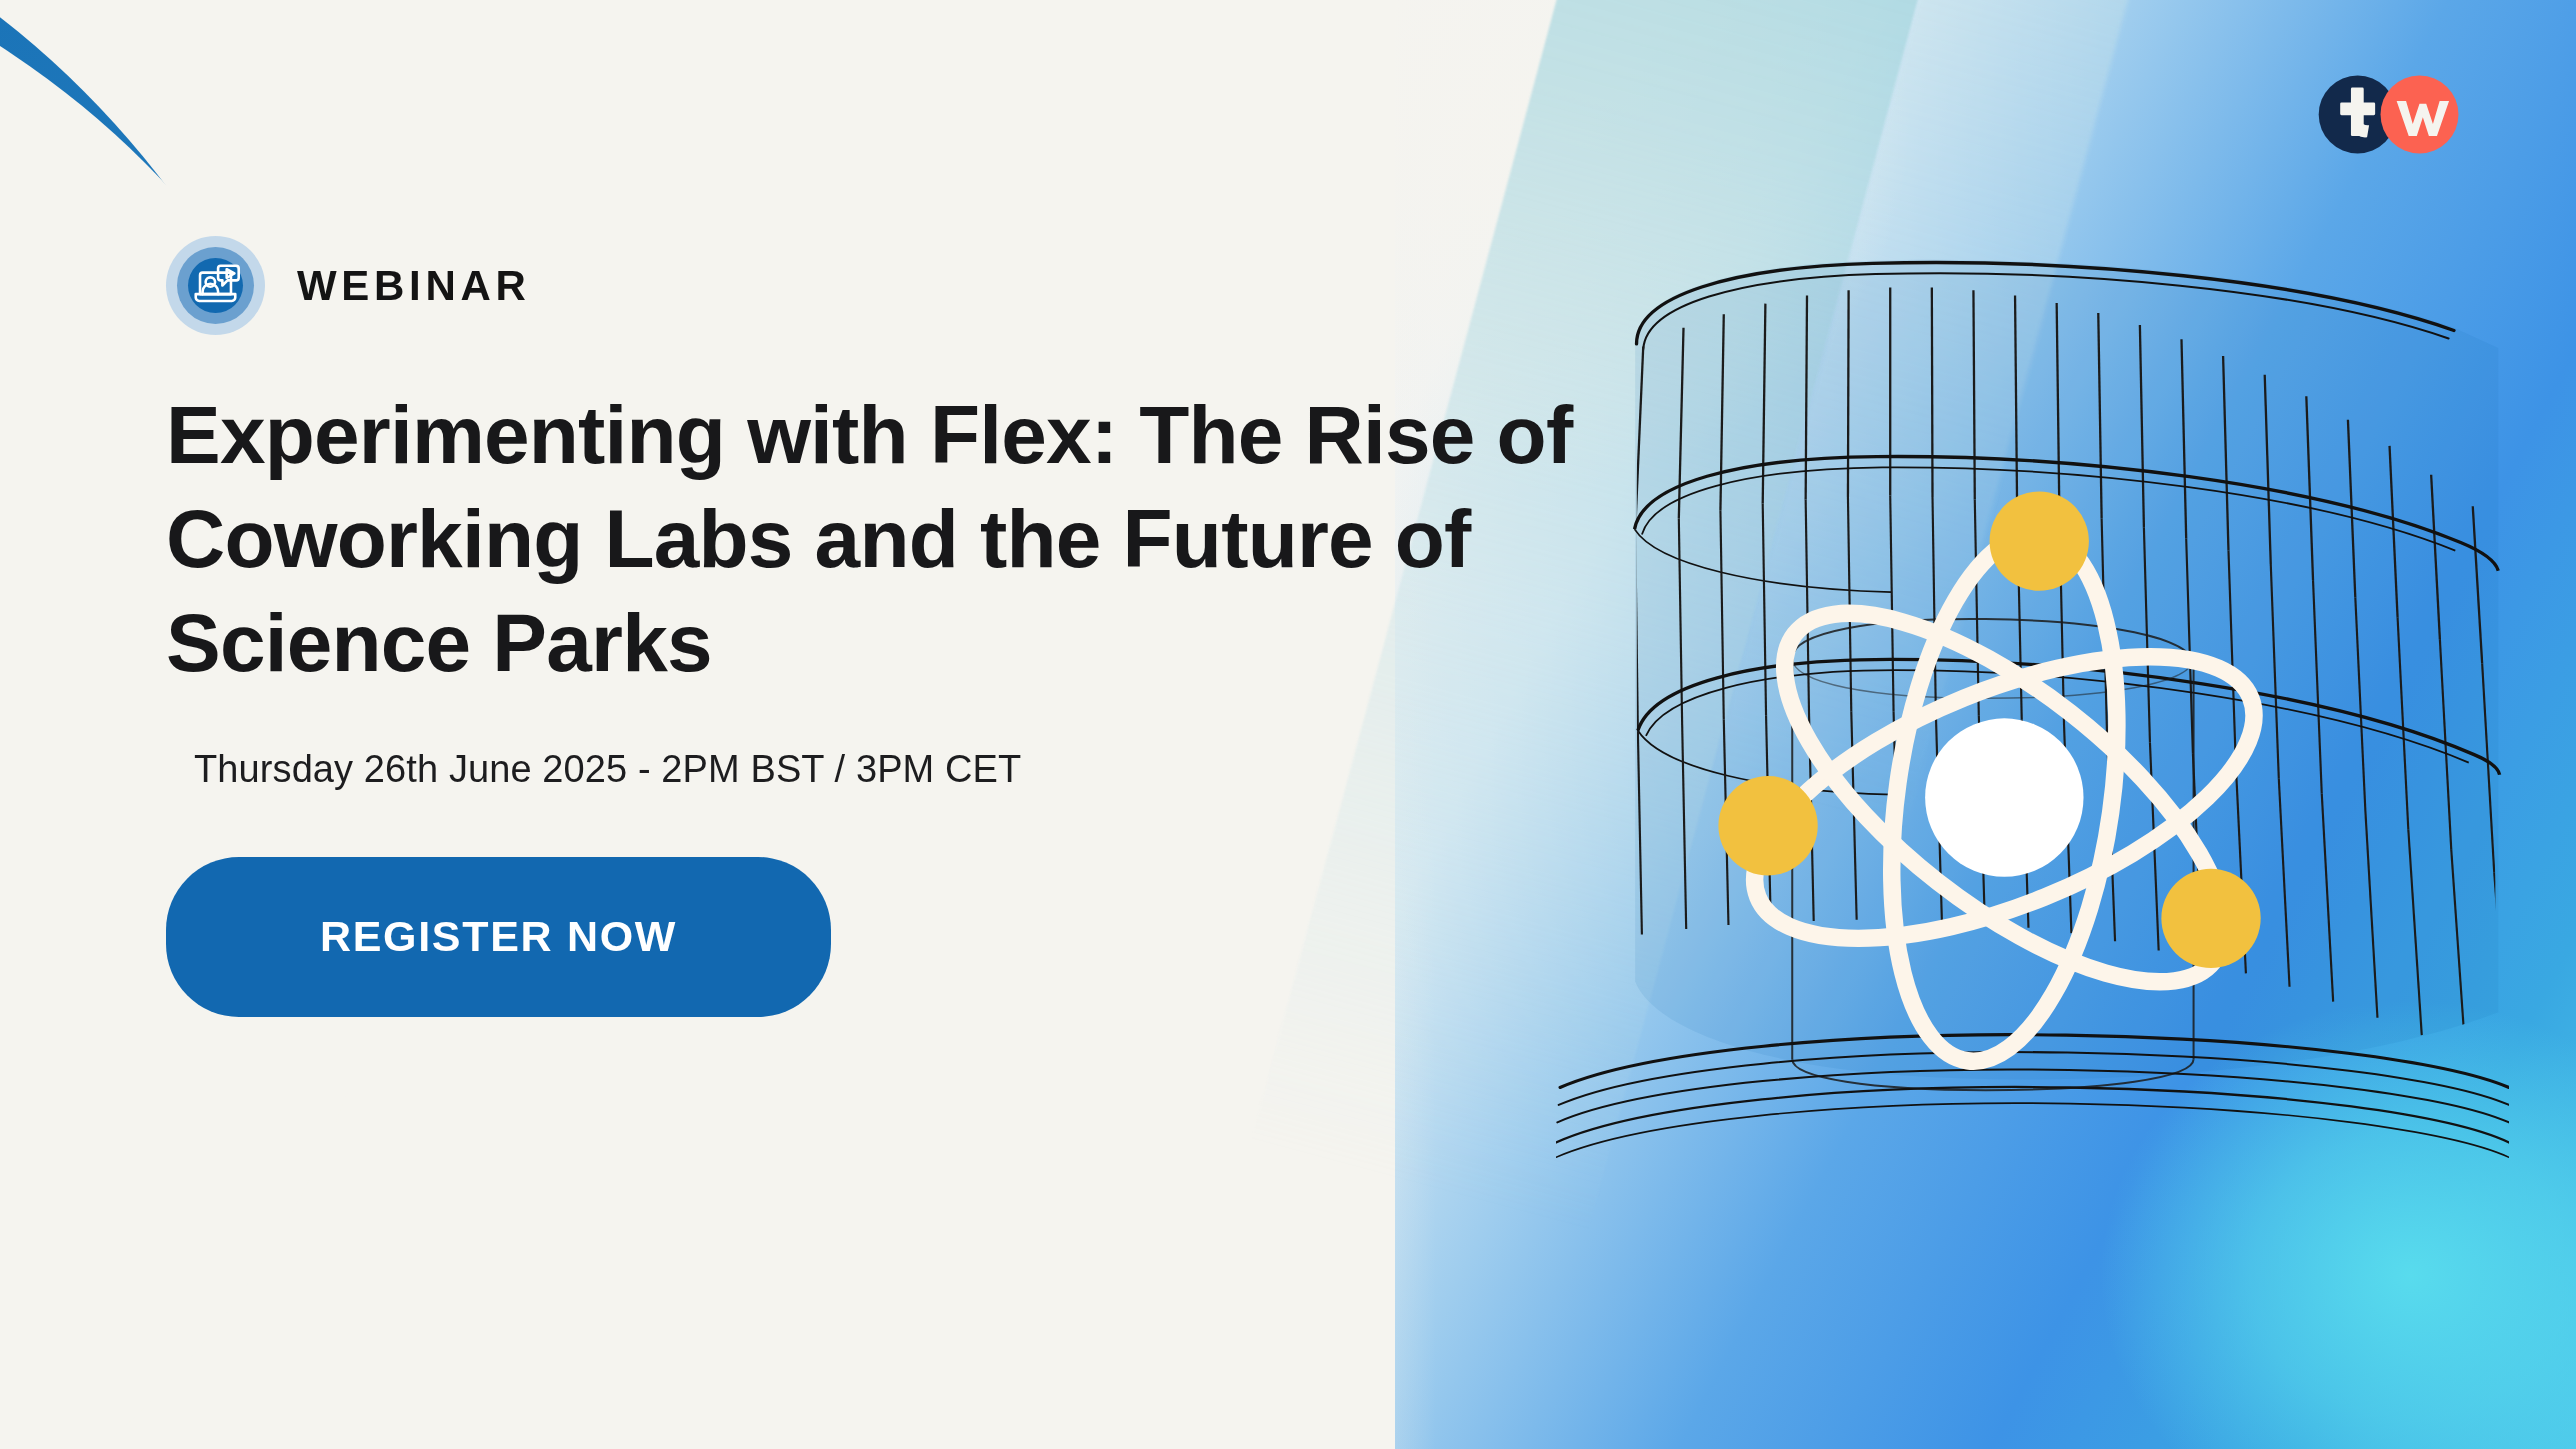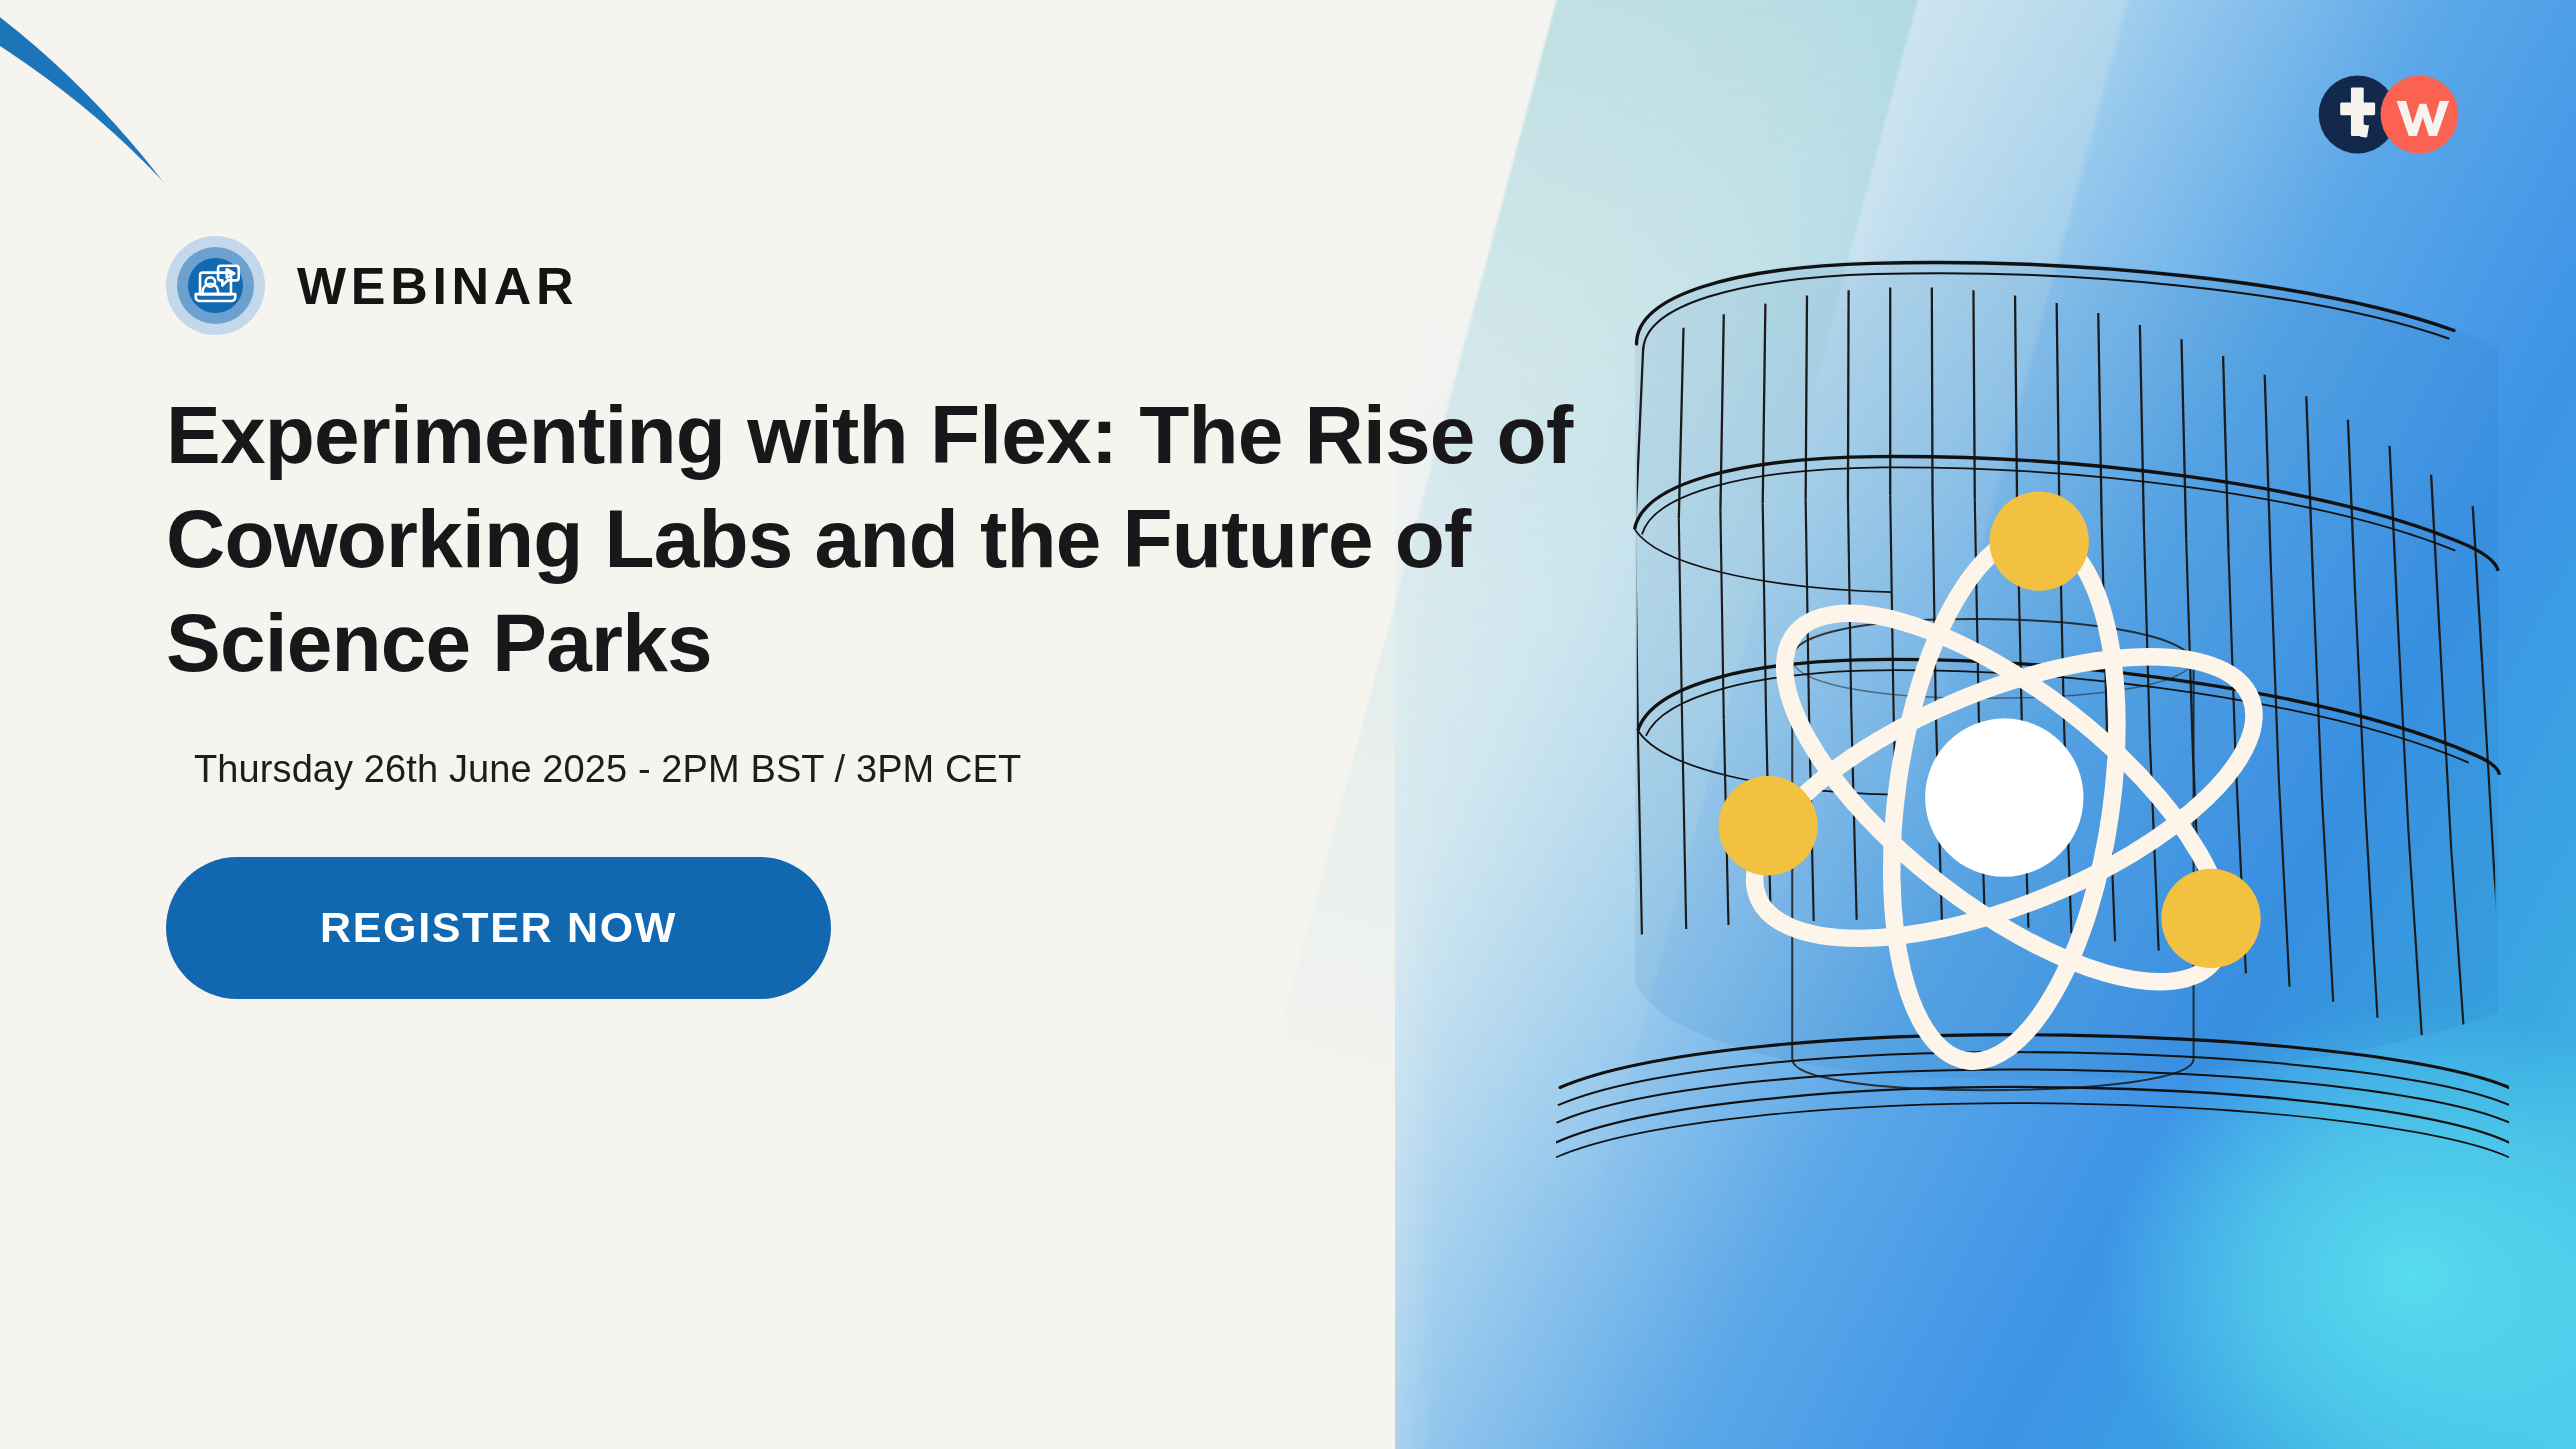--- a/index.html
+++ b/index.html
@@ -136,21 +136,21 @@
     background: #1269B0;
   }
   .badge-icon {
     position: absolute;
     inset: 0;
     display: flex;
     align-items: center;
     justify-content: center;
   }
   .eyebrow-label {
-    font-size: 52px;
+    font-size: 42px;
     font-weight: 700;
     letter-spacing: 4.7px;
     color: #141414;
     line-height: 1;
     white-space: nowrap;
   }
 
   .headline {
     margin: 48px 0 0 0;
     font-size: 82px;
@@ -172,21 +172,21 @@
     color: #1d1d1f;
     margin-left: 28px;
   }
 
   .cta {
     display: inline-flex;
     align-items: center;
     justify-content: center;
     margin-top: 64px;
     min-width: 665px;
-    height: 142px;
+    height: 160px;
     padding: 0 47px;
     border: none;
     border-radius: 73px;
     background: #1268B0;
     color: #FFFFFF;
     font-family: "Liberation Sans", sans-serif;
     font-size: 43px;
     font-weight: 700;
     letter-spacing: 1.7px;
     cursor: pointer;

